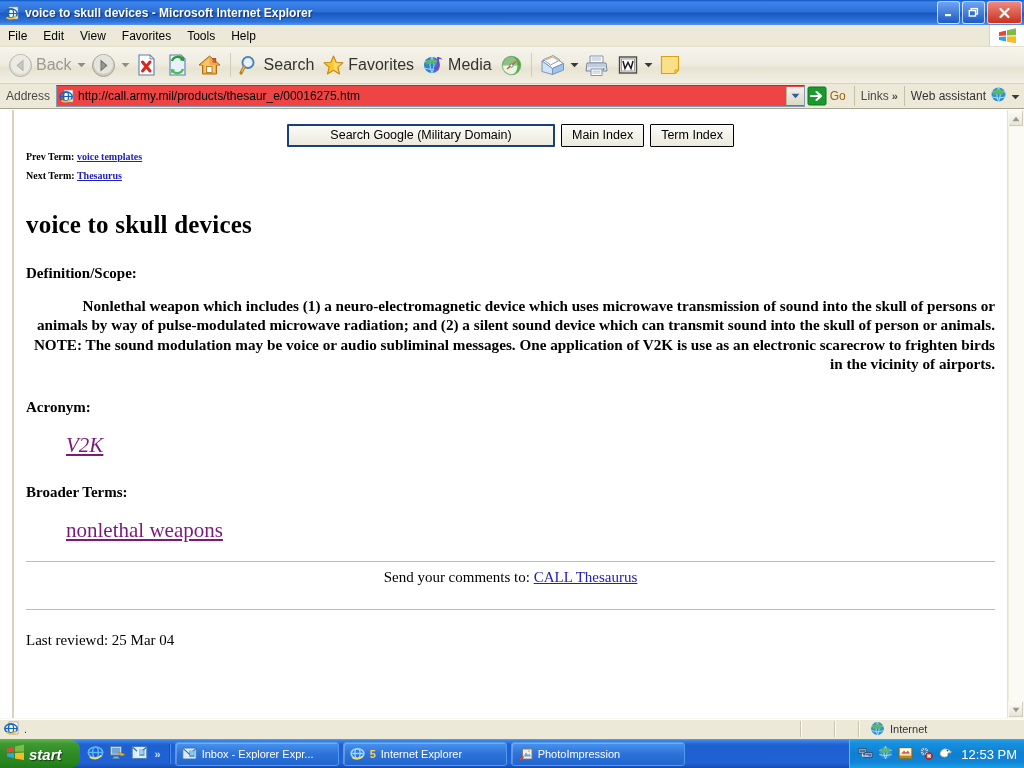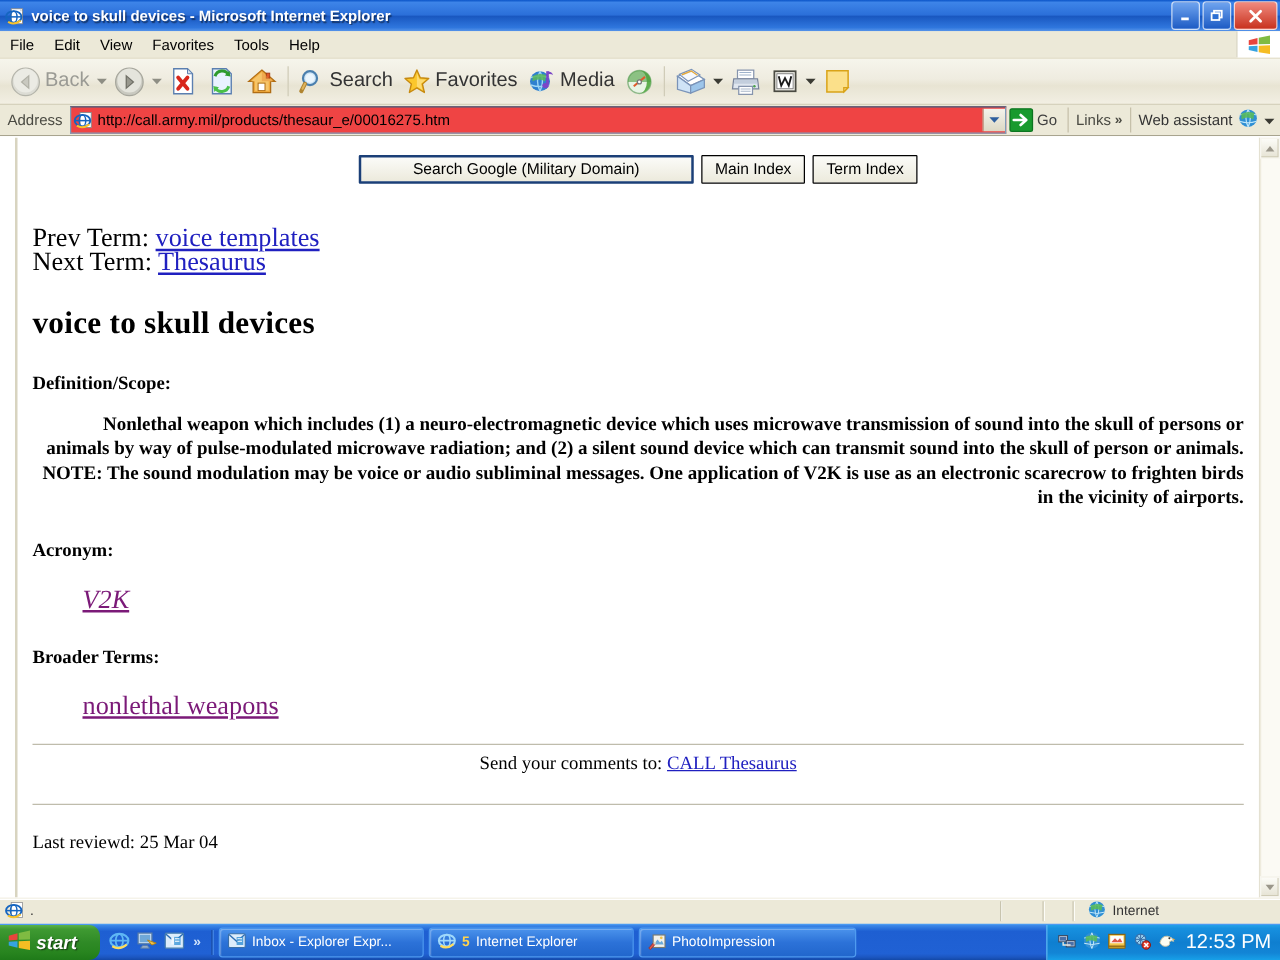--- a/index.html
+++ b/index.html
@@ -38,21 +38,21 @@
   
   .addrbar{height:24px;background:#ece9d8;display:flex;align-items:center;border-bottom:1px solid #94apx;flex:0 0 auto;
     border-bottom:1px solid #a8a48f;}
   .addr-label{font-size:12px;color:#4a4a42;padding:0 6px 0 6px;}
   .addr-box{flex:1 1 auto;height:20px;background:#ef4444;border:1px solid #7f9db9;border-top-color:#3c5f80;display:flex;align-items:center;position:relative;}
   .addr-box .favicon{width:16px;height:16px;margin:0 3px 0 2px;flex:0 0 auto;}
   .addr-text{font-size:12px;color:#000;white-space:nowrap;overflow:hidden;flex:1 1 auto;}
   .addr-drop{width:17px;height:18px;background:linear-gradient(180deg,#f4f3ec,#dcd8c4);border-left:1px solid #b9b49c;
     display:flex;align-items:center;justify-content:center;flex:0 0 auto;cursor:default;}
   .gobtn{display:flex;align-items:center;padding:0 6px 0 2px;cursor:default;height:22px;}
-  .gobtn .lbl{font-size:12px;color:#404040;margin-left:3px;}
+  .gobtn .lbl{font-size:12px;color:#a16207;margin-left:3px;}
   .vsep{width:1px;height:20px;background:#c5c0a9;margin:0 2px;}
   .links-btn{display:flex;align-items:center;padding:0 4px;font-size:12px;color:#4a4a42;cursor:default;gap:3px;}
   .chevs{font-weight:bold;font-size:11px;}
   .webassist{display:flex;align-items:center;padding:0 4px;font-size:12px;color:#333;cursor:default;gap:4px;}
 
   
   .content-wrap{flex:1 1 auto;display:flex;background:#fff;border-top:1px solid #fff;overflow:hidden;position:relative;padding-left:12px;}
   .page{flex:1 1 auto;background:#fff;overflow:hidden;position:relative;border-left:2px solid #d8d4c0;}
   .pagepad{padding:0 12px;}
 
@@ -64,21 +64,21 @@
 
   
   .btnrow{display:flex;justify-content:center;gap:6px;padding-top:14px;}
   .pbtn{font-family:"Liberation Sans",sans-serif;font-size:12.5px;color:#000;
     background:linear-gradient(180deg,#fbfbf8,#eceadc);border:1px solid #000;border-radius:1px;
     padding:3px 10px;cursor:default;white-space:nowrap;line-height:15px;}
   .pbtn.focus{border:2px solid #1b3f77;padding:1px 8px;}
   .pbtn.wide{min-width:268px;text-align:center;}
 
   .doc{font-family:"Liberation Serif",serif;color:#000;}
-  .navterms{margin-top:34px;font-size:21px;line-height:19px;}
+  .navterms{font-size:10px;line-height:19px;font-weight:bold;}
   .navterms a{color:#2020c0;text-decoration:underline;}
   h1.term{font-family:"Liberation Serif",serif;font-weight:bold;font-size:25px;margin:26px 0 0 0;letter-spacing:.2px;}
   .seclabel{font-weight:bold;font-size:15px;margin-top:26px;}
   .bodypara{font-weight:bold;font-size:15.2px;line-height:19.3px;margin-top:14px;text-align:right;}
   .bodypara .ind{display:inline-block;width:40px;}
   .sublink{margin-top:17px;padding-left:40px;font-size:21px;}
   .sublink a{color:#7b1a78;text-decoration:underline;}
   .sublink a.ital{font-style:italic;}
   hr.rule{border:none;border-top:1px solid #bfbcac;margin:18px 0 0 0;height:0;}
   .comments{text-align:center;font-size:15px;padding:7px 0 5px 0;}
@@ -105,21 +105,21 @@
   .qlsep{width:1px;height:20px;background:#1b4fa8;box-shadow:1px 0 0 #4a8de8;margin:0 3px;}
   .tbtn-task{height:22px;min-width:150px;max-width:222px;display:flex;align-items:center;gap:5px;padding:0 6px;
     background:linear-gradient(180deg,#4b93ec,#2c72d8 50%,#2166cc);border:1px solid #4f9bf0;border-radius:3px;
     color:#fff;font-size:11px;white-space:nowrap;overflow:hidden;cursor:default;
     box-shadow:inset 1px 1px 0 rgba(255,255,255,.25);}
   .tbtn-task .t{overflow:hidden;text-overflow:ellipsis;}
   .tbtn-task .cnt{color:#ffd34d;font-weight:bold;}
   .tray{position:absolute;right:0;top:0;height:28px;display:flex;align-items:center;gap:5px;padding:0 7px 0 8px;
     background:linear-gradient(180deg,#23a0e8 0%,#1790df 10%,#0f7fd0 50%,#1385d6 80%,#17a0e8 100%);
     border-left:1px solid #58c0f4;}
-  .tray .clock{color:#fff;font-size:16px;margin-left:3px;}
+  .tray .clock{color:#fff;font-size:13px;margin-left:3px;}
   .tsk-overflow{color:#cfe2fb;font-size:11px;display:flex;align-items:center;gap:4px;padding:0 6px;}
 
   svg{overflow:visible;}
 </style>
 </head>
 <body>
 
 <div class="win">
 
   <div class="titlebar">

